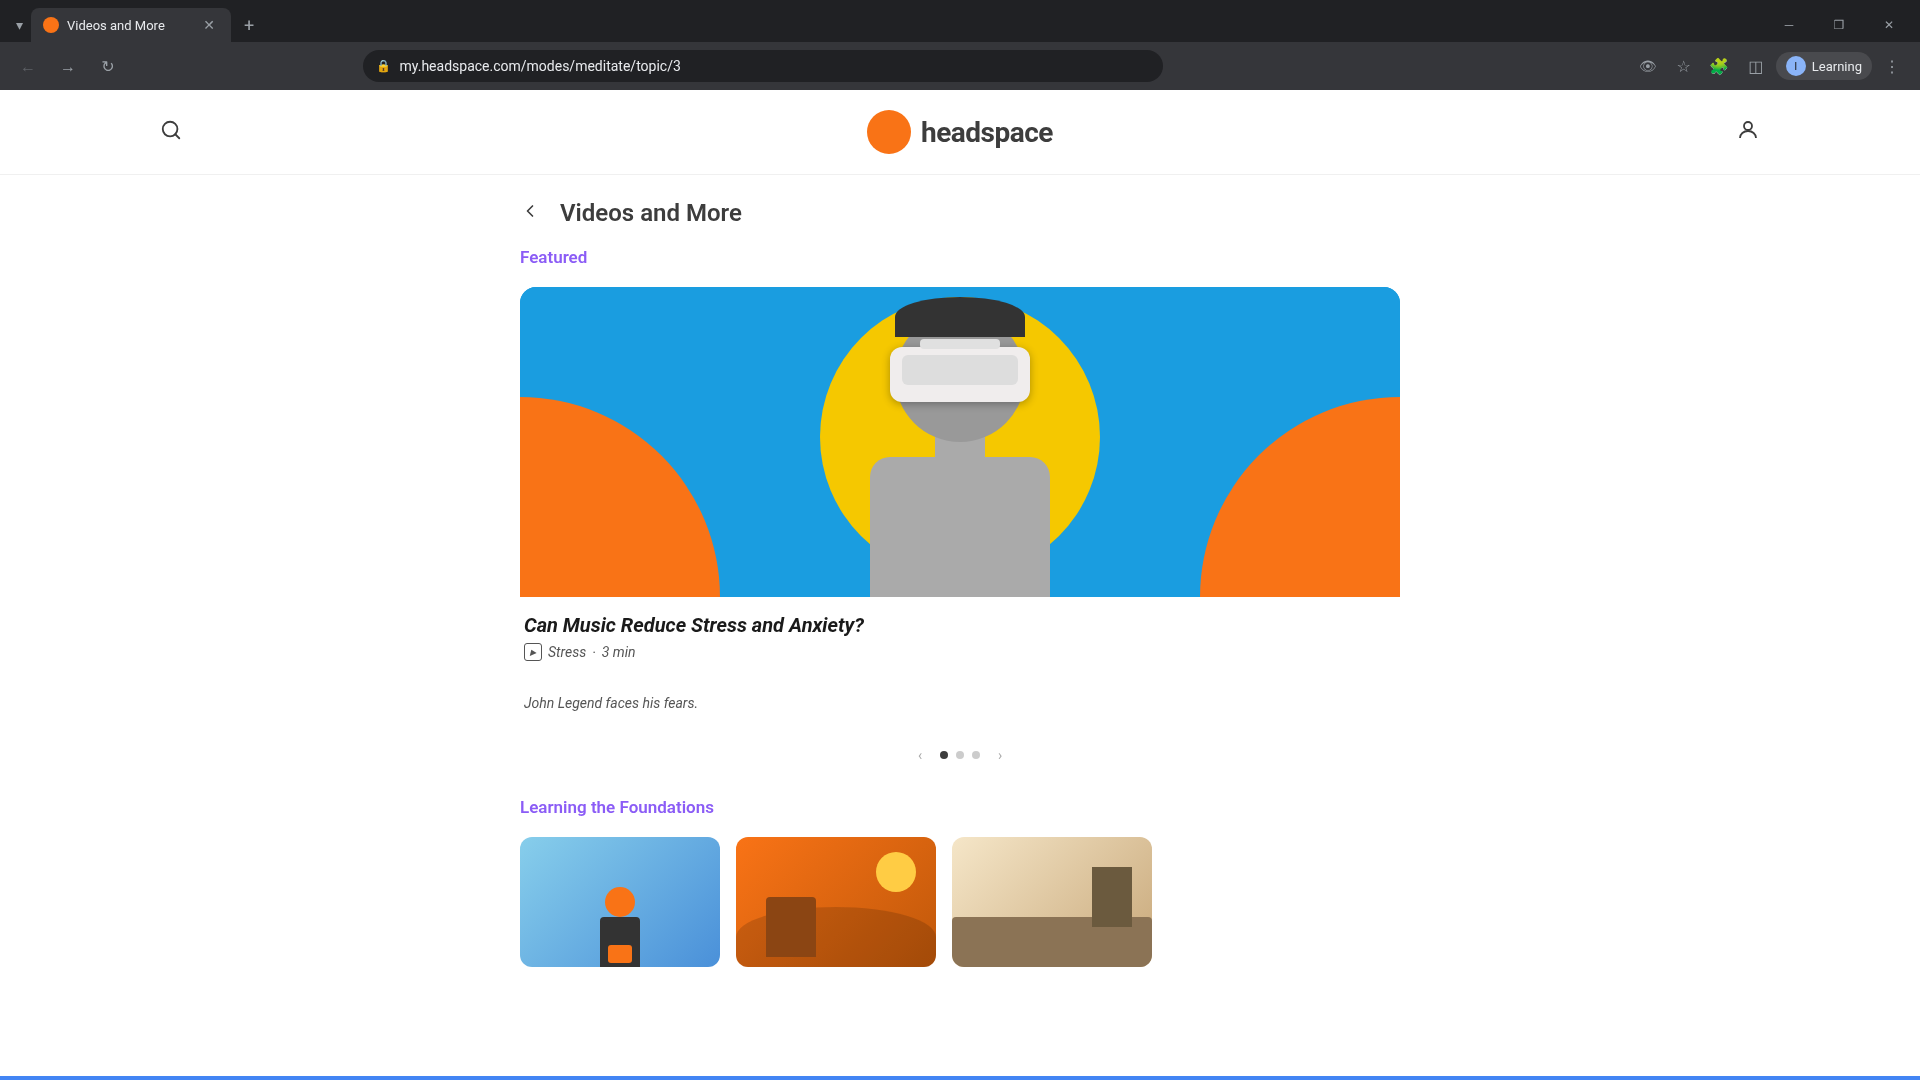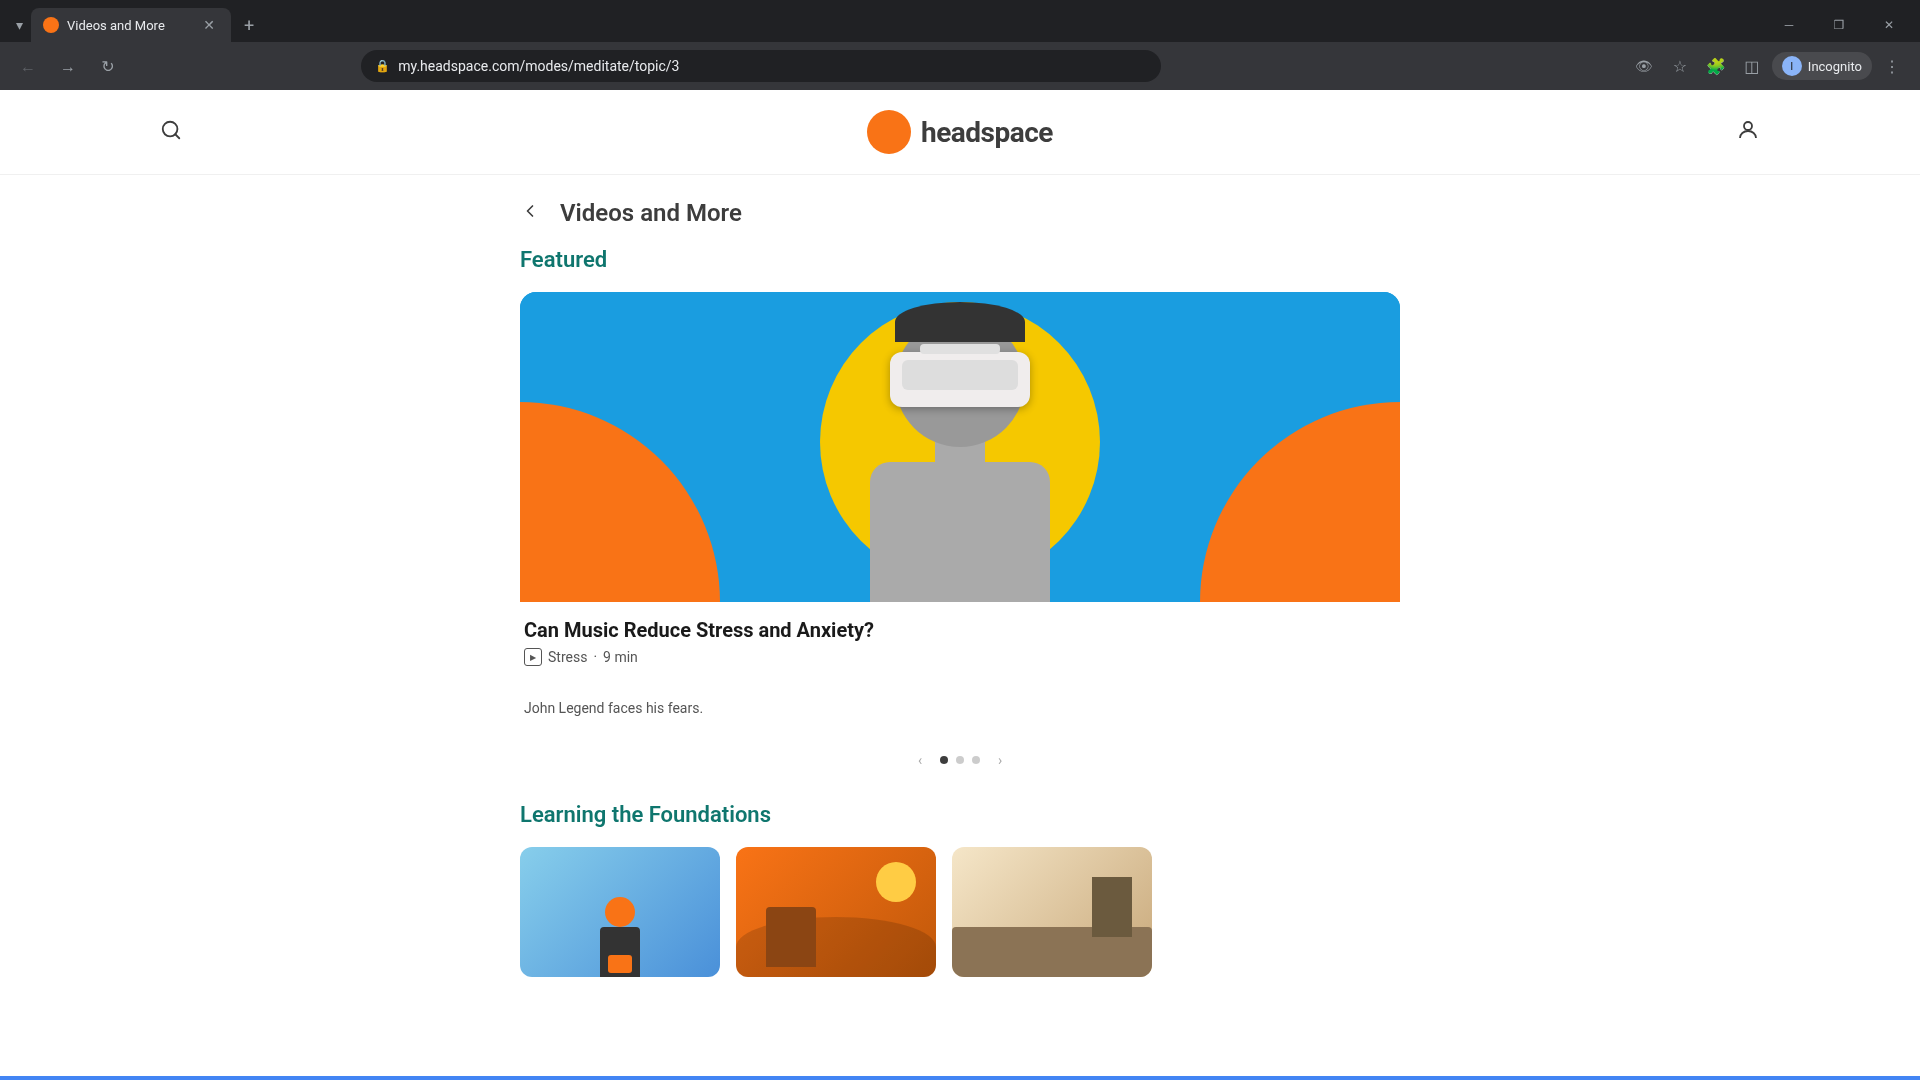--- a/index.html
+++ b/index.html
@@ -257,23 +257,23 @@
       text-decoration: none;
     }
 
     .page-title {
       font-size: 24px;
       font-weight: 600;
       color: #3d3d3d;
     }
 
     .section-title {
-      font-size: 22px;
+      font-size: 17px;
       font-weight: 600;
-      color: #0f766e;
+      color: #8b5cf6;
       margin-bottom: 20px;
     }
 
     
     .featured-card {
       border-radius: 16px;
       overflow: hidden;
       cursor: pointer;
     }
 
@@ -318,20 +318,21 @@
       bottom: 0;
       right: 0;
       width: 200px;
       height: 200px;
       background: #f97316;
       border-radius: 100% 0 0 0;
     }
 
     .featured-card-info {
       padding: 16px 4px;
+      font-style: italic;
     }
 
     .featured-card-title {
       font-size: 20px;
       font-weight: 700;
       color: #1a1a1a;
       margin-bottom: 6px;
     }
 
     .featured-card-meta {
@@ -466,21 +467,21 @@
       <span class="address-text">my.headspace.com/modes/meditate/topic/3</span>
     </div>
 
     <div class="nav-right">
       <div class="nav-btn" style="font-size:14px;">👁</div>
       <div class="nav-btn">☆</div>
       <div class="nav-btn">🧩</div>
       <div class="nav-btn">◫</div>
       <div class="profile-btn">
         <div class="profile-icon">I</div>
-        <span>Incognito</span>
+        <span>Learning</span>
       </div>
       <div class="nav-btn">⋮</div>
     </div>
   </div>
 </div>
 
 <div class="page">
 
   <div class="hs-header">
     <div class="hs-search-btn">
@@ -541,21 +542,21 @@
             </div>
           </div>
         </div>
 
         <div class="featured-card-info">
           <div class="featured-card-title">Can Music Reduce Stress and Anxiety?</div>
           <div class="featured-card-meta">
             <div class="video-icon">▶</div>
             <span>Stress</span>
             <span>·</span>
-            <span>9 min</span>
+            <span>3 min</span>
           </div>
           <div class="featured-card-desc">John Legend faces his fears.</div>
         </div>
       </div>
 
       <div class="carousel-controls">
         <div class="carousel-btn">‹</div>
         <div class="carousel-dot active"></div>
         <div class="carousel-dot"></div>
         <div class="carousel-dot"></div>

